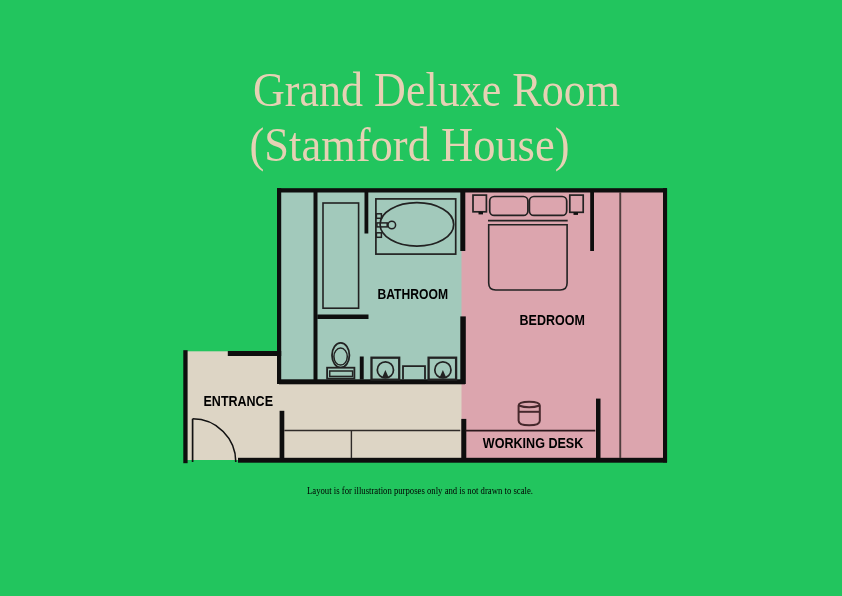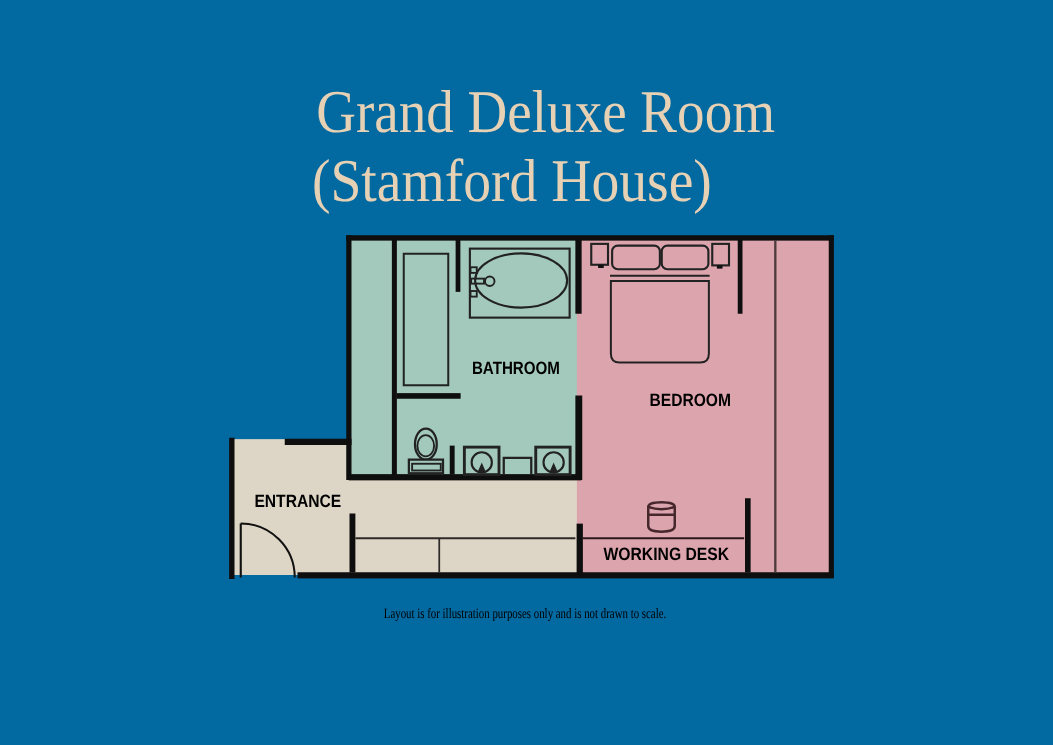--- a/index.html
+++ b/index.html
@@ -1,16 +1,16 @@
 <!DOCTYPE html>
 <html><head>
 <meta charset="utf-8">
 <style>
   html,body{margin:0;padding:0;background:#ffffff;}
-  .page{position:relative;width:842px;height:596px;background:#0369a1;overflow:hidden;font-family:"Liberation Sans",sans-serif;}
+  .page{position:relative;width:842px;height:596px;background:#22c55e;overflow:hidden;font-family:"Liberation Sans",sans-serif;}
 </style>
 </head>
 <body>
 <div class="page">
 <svg width="842" height="596" viewBox="0 0 842 596" xmlns="http://www.w3.org/2000/svg">
 
   <text x="253" y="105.8" font-family="Liberation Serif, serif" font-size="48.5" fill="#e6d1b4" textLength="367" lengthAdjust="spacingAndGlyphs">Grand Deluxe Room</text>
 
   <text x="249.5" y="161" font-family="Liberation Serif, serif" font-size="48.5" fill="#e6d1b4" textLength="320" lengthAdjust="spacingAndGlyphs">(Stamford House)</text>
 

